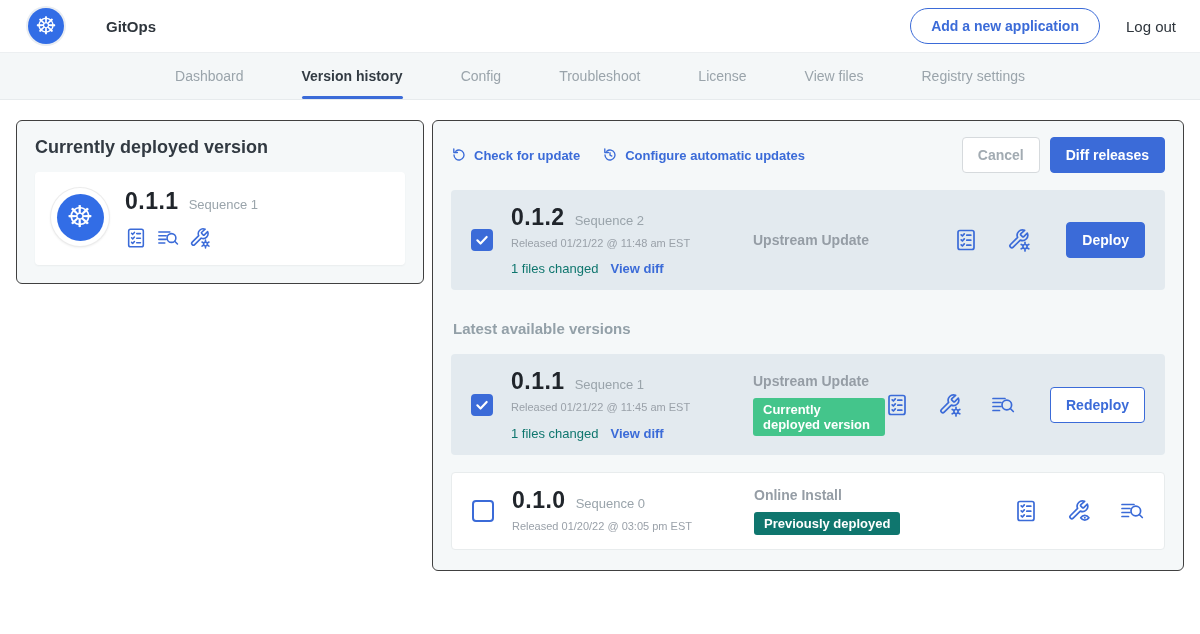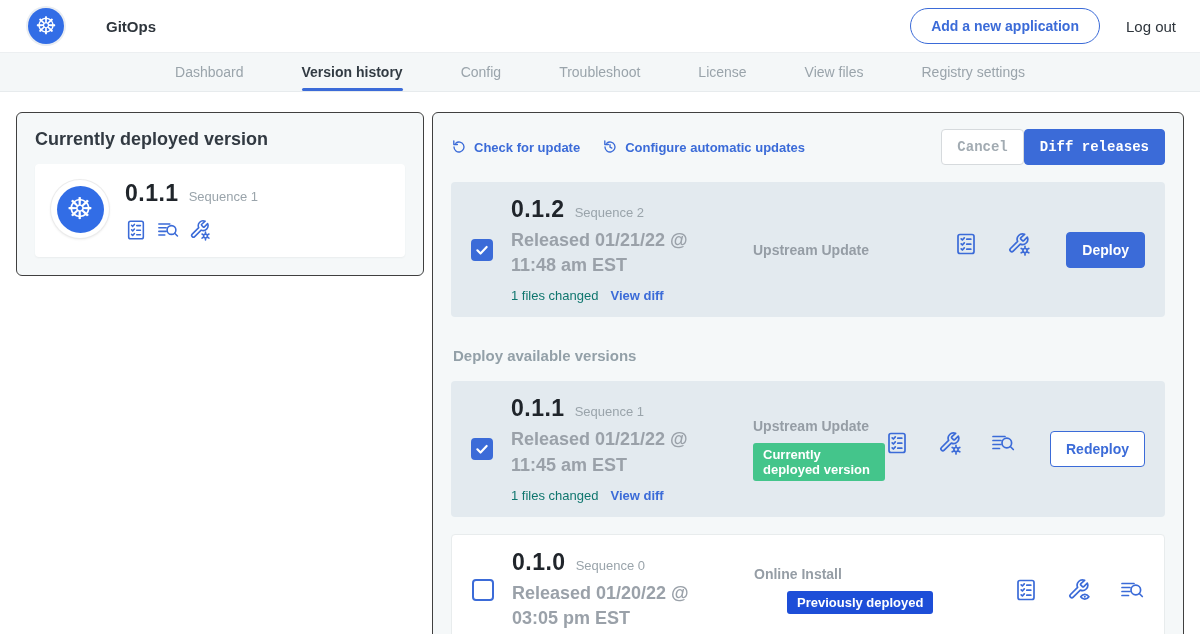--- a/index.html
+++ b/index.html
@@ -13,21 +13,21 @@
     display:flex; align-items:center; justify-content:center; color:#fff; font-size:24px; line-height:1; }
   .header-tabs { display:flex; margin-left:42px; gap:38px; height:100%; align-items:center; }
   .htab { font-size:15px; font-weight:700; color:#2e353c; cursor:pointer; position:relative; height:100%; display:flex; align-items:center; }
   .htab.active::after { content:""; position:absolute; left:-6px; right:-6px; bottom:0; height:3px; background:#3b6bd8; border-radius:2px; }
   .header-right { margin-left:auto; display:flex; align-items:center; gap:26px; }
   .pill-btn { border:1.5px solid #3b6bd8; color:#3b6bd8; background:#fff; border-radius:999px;
     font-size:14px; font-weight:700; padding:9px 20px; cursor:pointer; font-family:inherit; }
   .logout { font-size:15px; font-weight:500; color:#2e353c; cursor:pointer; }
 
   
-  .subnav { height:40px; background:#f4f7f8; border-top:1px solid #eceff1; border-bottom:1px solid #e7ebed;
+  .subnav { height:48px; background:#f4f7f8; border-top:1px solid #eceff1; border-bottom:1px solid #e7ebed;
     display:flex; align-items:stretch; justify-content:center; gap:58px; }
   .stab { font-size:14px; color:#9aa4ab; font-weight:500; display:flex; align-items:center; cursor:pointer; position:relative; }
   .stab.active { color:#323b43; font-weight:700; }
   .stab.active::after { content:""; position:absolute; left:0; right:0; bottom:0; height:3px; background:#3b6bd8; border-radius:2px; }
 
   
   .main { display:flex; gap:8px; padding:20px 16px 0 16px; align-items:flex-start; }
   .card { background:#f5f8f9; border:1px solid #404040; border-radius:6px; }
   .left-card { width:408px; padding:16px 18px 18px; }
   .left-title { font-size:18px; font-weight:700; color:#323a42; }
@@ -43,43 +43,43 @@
   .deployed-at { font-size:14px; color:#abb3ba; font-weight:500; margin-top:6px; }
   .icon-row { display:flex; gap:10px; margin-top:12px; color:#3b6bd8; }
   .icon-row .icn, .row-icons .icn { cursor:pointer; }
 
   
   .right-card { flex:1; padding:16px 18px 20px; }
   .avail-head { display:flex; align-items:center; }
   .avail-title { font-size:16px; font-weight:700; color:#51626c; margin-right:16px; }
   .blue-link { display:flex; align-items:center; gap:7px; color:#3b6bd8; font-size:13px; font-weight:700; cursor:pointer; }
   .blue-link + .blue-link { margin-left:22px;align-items:center; }
-  .head-actions { margin-left:auto; display:flex; gap:0;font-family:Liberation Mono, monospace; }
+  .head-actions { margin-left:auto; display:flex; gap:10px; }
   .btn { font-family:inherit; font-size:14px; font-weight:700; border-radius:4px; padding:9px 15px; cursor:pointer; }
   .btn-cancel { background:#fff; border:1px solid #d6dadd; color:#a2abb2; }
   .btn-primary { background:#3b6bd8; border:1px solid #3b6bd8; color:#fff; }
   .btn-outline { background:#fff; border:1px solid #3b6bd8; color:#3b6bd8; }
 
   .vrow { display:flex; align-items:center; border-radius:4px; padding:14px 20px; margin-top:17px; }
   .vrow.selected { background:#e3eaef; }
   .vrow.plain { background:#fff; border:1px solid #e8eced; }
   .chk { width:22px; height:22px; border-radius:4px; border:2px solid #3b6bd8; background:#fff; flex:none;
     margin-right:18px; cursor:pointer; display:flex; align-items:center; justify-content:center; }
   .chk.checked { background:#3b6bd8; }
   .vinfo { width:232px; flex:none; }
-  .released { font-size:18px; font-weight:700; color:#9aa1a9; margin-top:5px; max-width:200px; line-height:1.4; }
+  .released { font-size:11px; font-weight:400; color:#9aa1a9; margin-top:5px; max-width:200px; line-height:1.4; }
   .files-line { display:flex; gap:12px; margin-top:10px; align-items:baseline; }
   .files-changed { font-size:13px; color:#0f766e; font-weight:500; }
   .view-diff { font-size:13px; font-weight:700; color:#3b6bd8; cursor:pointer; }
   .vmid { flex:1; padding-left:10px; }
   .source { font-size:14px; font-weight:700; color:#959da5; }
   .badge { display:inline-block; margin-top:9px; padding:4px 10px; border-radius:3px; color:#fff; font-size:13px; font-weight:700; }
   .badge-green { background:#44c58b; }
-  .badge-gray { background:#1d4ed8;margin-left:33px; }
-  .row-icons { display:flex; gap:29px; color:#3b6bd8; }
+  .badge-gray { background:#0f766e; }
+  .row-icons { display:flex; align-items:center; gap:29px; color:#3b6bd8; }
   .row-icons .btn { margin-left:6px; }
   .other-title { font-size:15px; font-weight:700; color:#93a0a8; margin:30px 0 3px 2px; }
 </style>
 </head>
 <body>
 
 <svg width="0" height="0" style="position:absolute">
   <defs>
     <symbol id="i-checklist" viewBox="0 0 24 24">
       <g fill="none" stroke="currentColor" stroke-width="1.7" stroke-linecap="round" stroke-linejoin="round">
@@ -228,21 +228,21 @@
         <svg class="icn" width="24" height="24">
             <use href="#i-checklist"></use>
           </svg>
         <svg class="icn" width="24" height="24">
             <use href="#i-wrench-gear"></use>
           </svg>
         <button class="btn btn-primary">Deploy</button>
       </div>
     </div>
 
-    <div class="other-title">Deploy available versions</div>
+    <div class="other-title">Latest available versions</div>
 
     <div class="vrow selected">
       <div class="chk checked">
         <svg class="icn" width="16" height="16">
             <use href="#i-check"></use>
           </svg>
       </div>
       <div class="vinfo">
         <div class="ver-line">
           <span class="ver-big">0.1.1</span>

